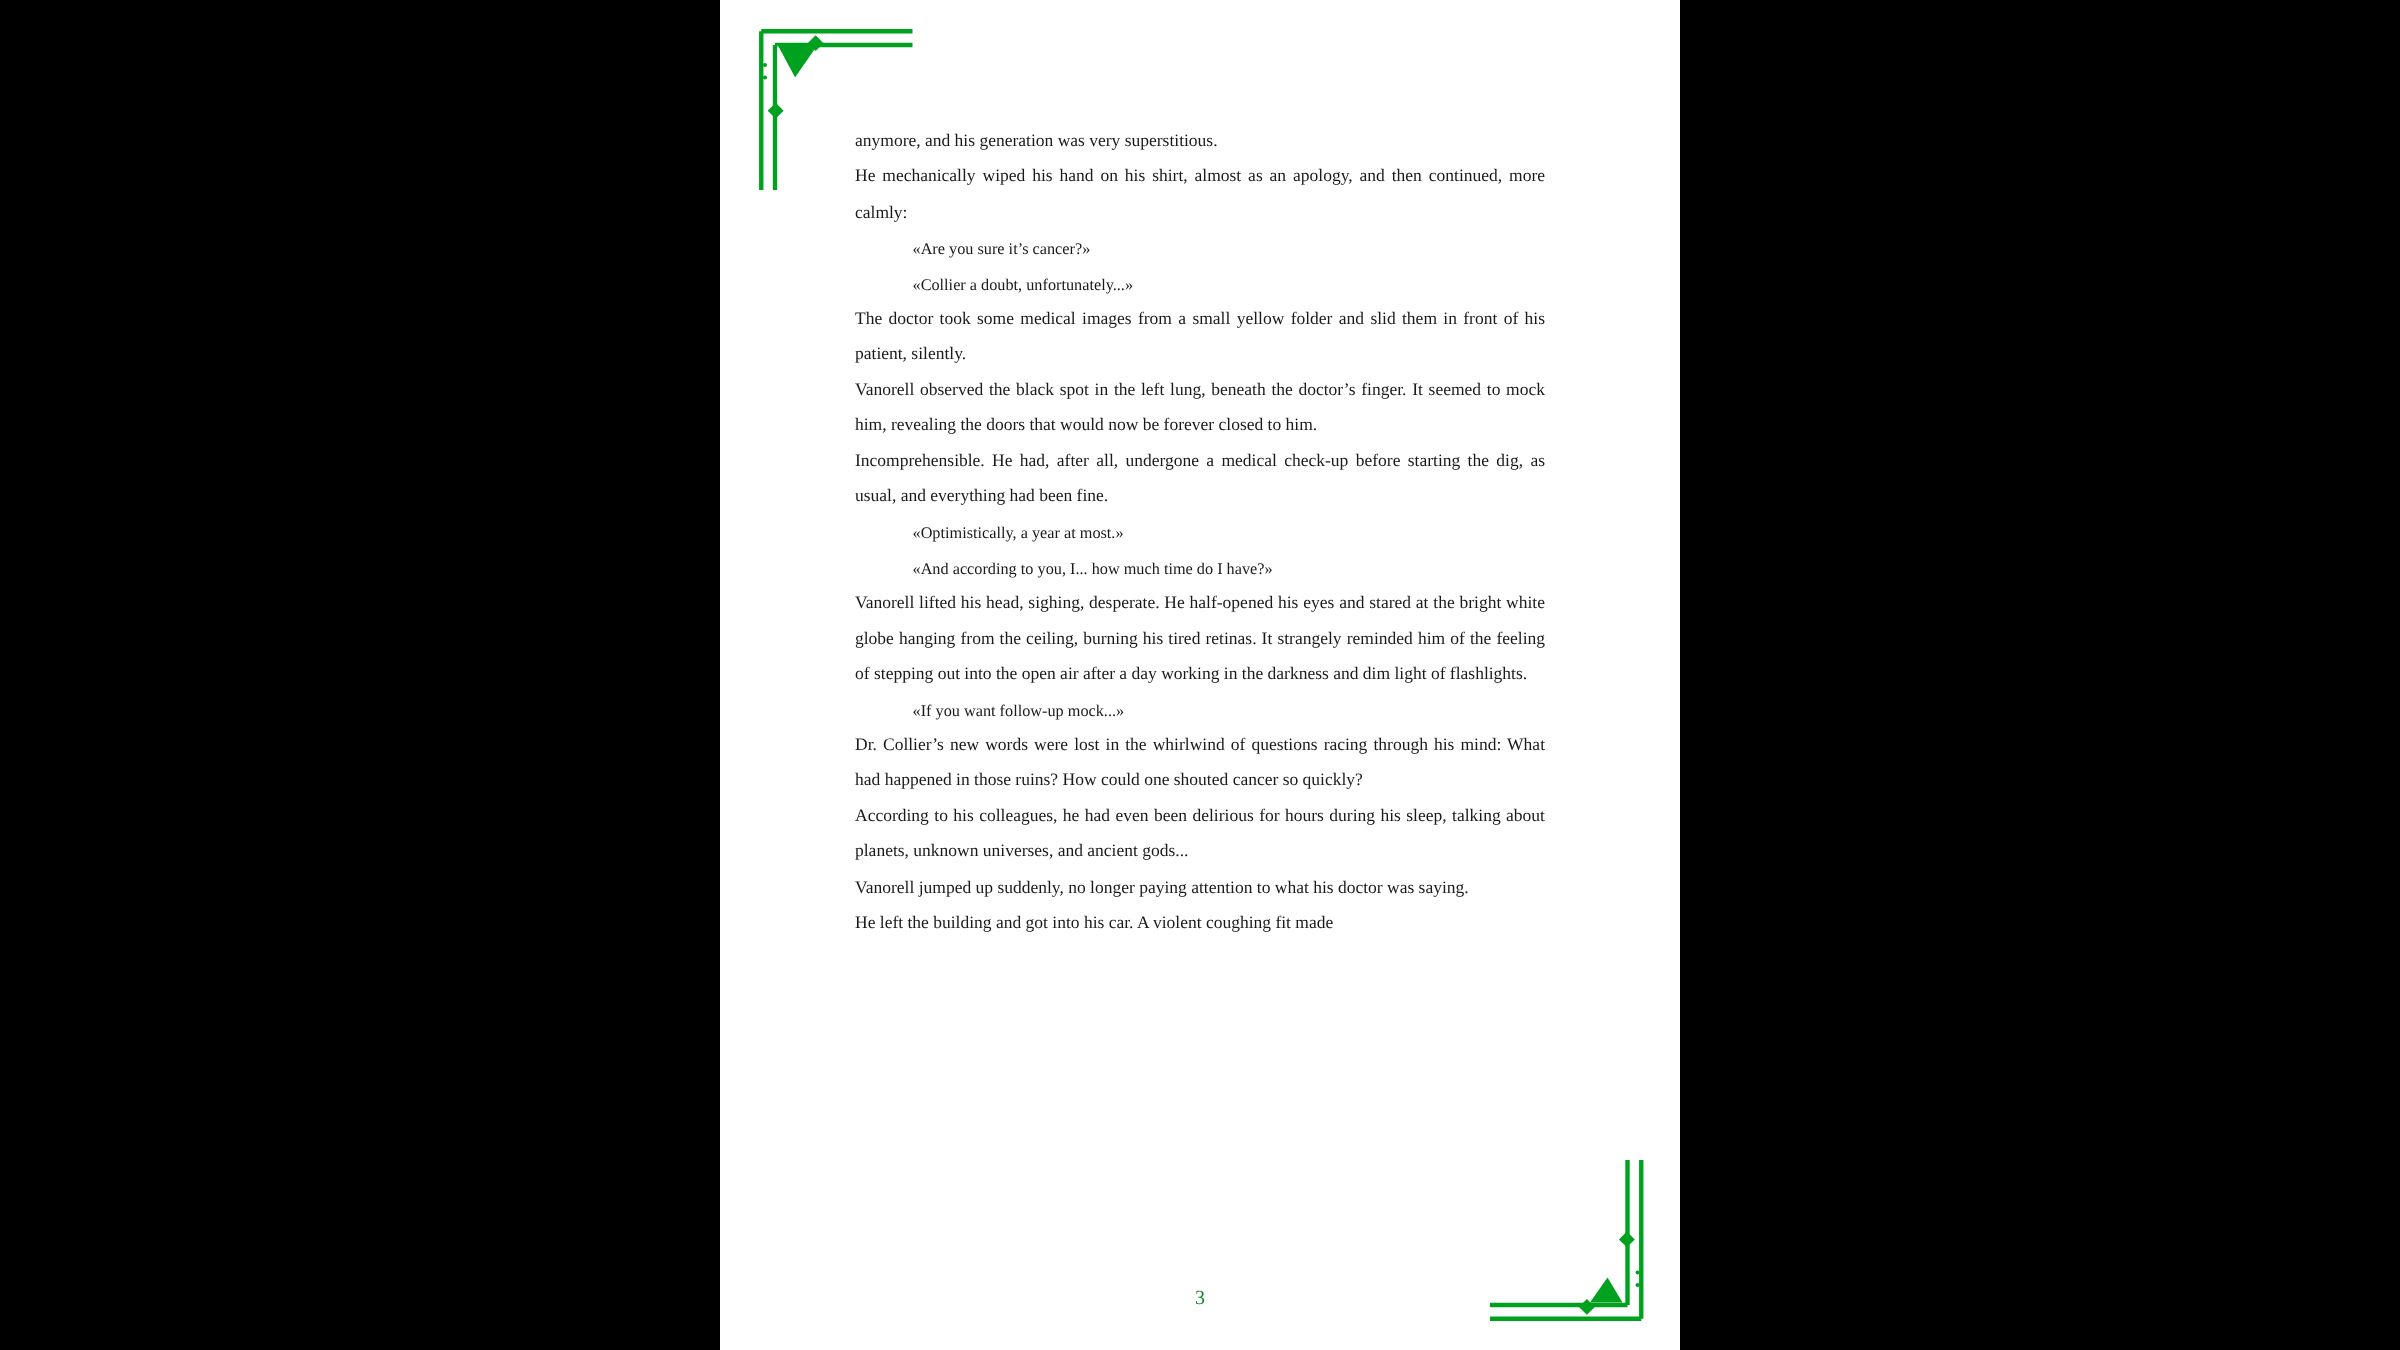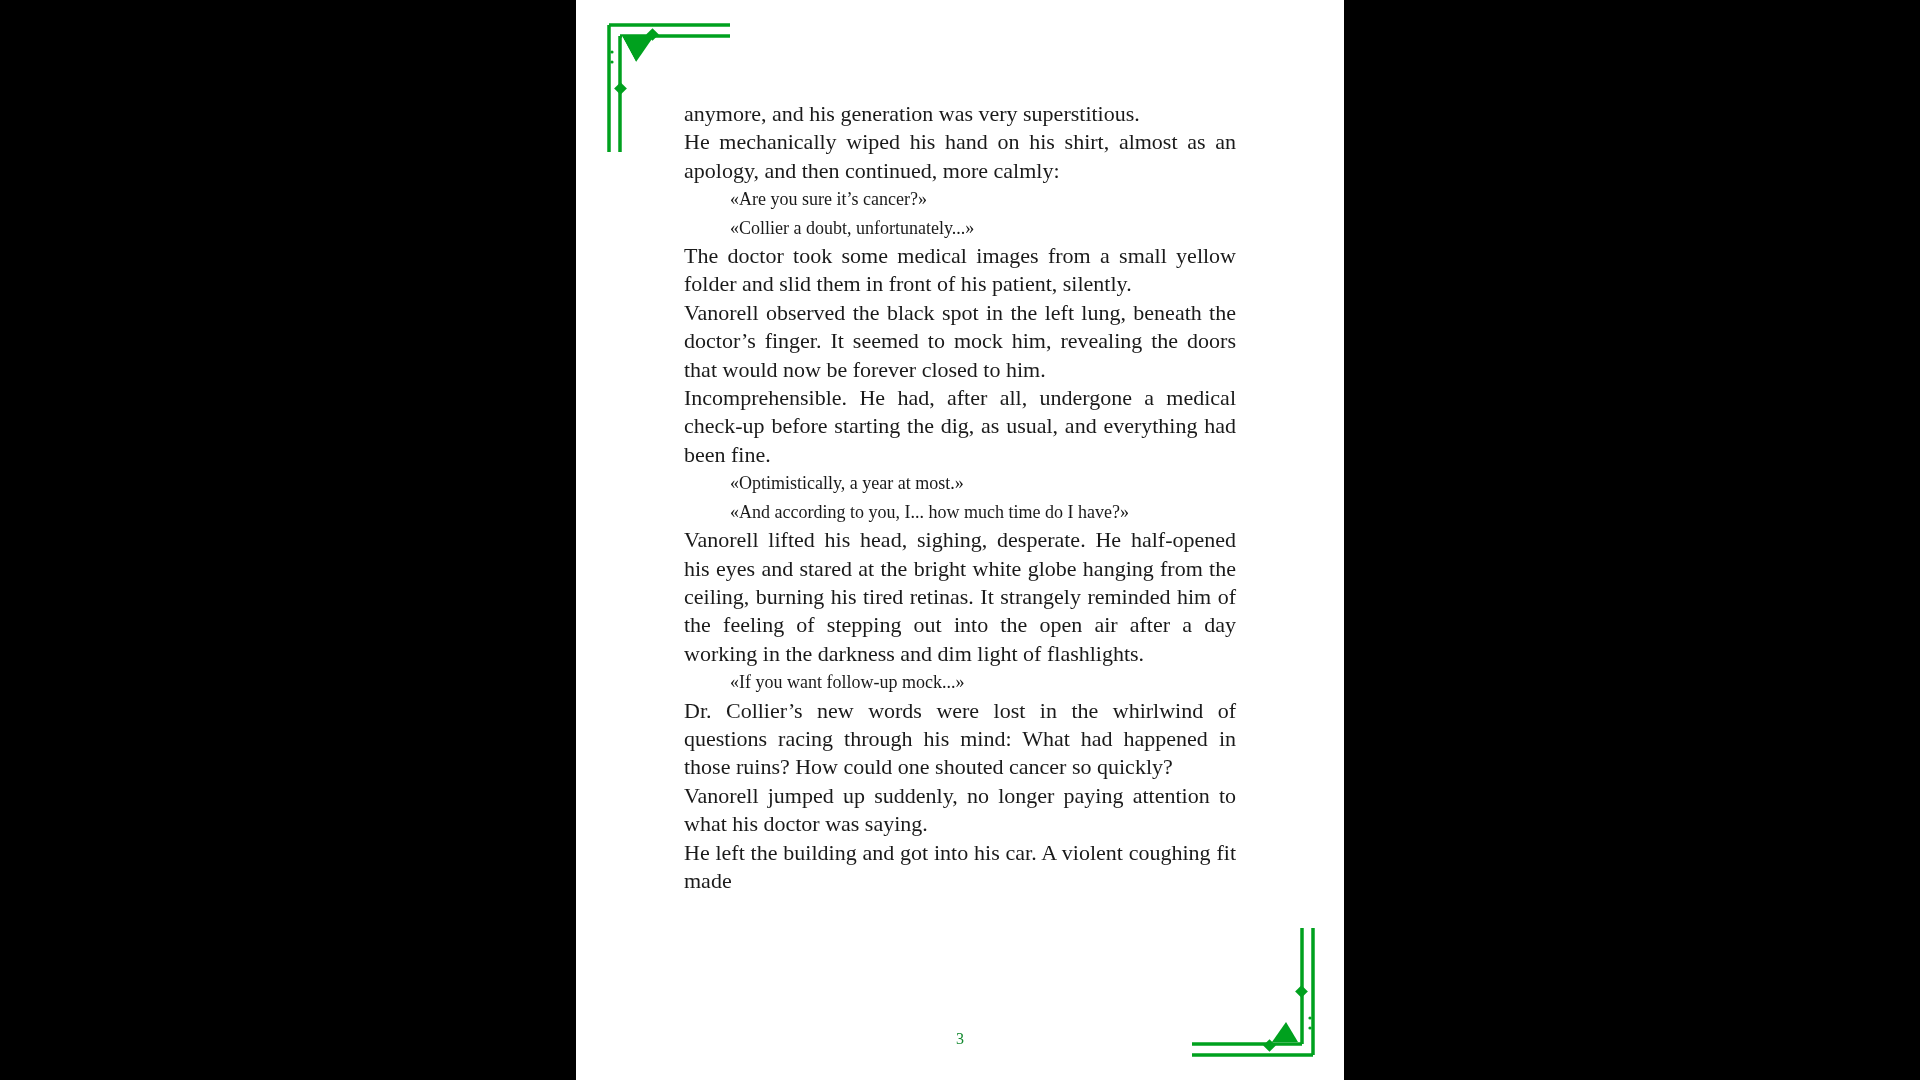--- a/index.html
+++ b/index.html
@@ -53,32 +53,32 @@
 
   
   .text-body {
     position: absolute;
     left: 108px;
     top: 100px;
     width: 552px;
   }
   .para {
     margin: 0 0 0px 0;
-    font-size: 22px;
+    font-size: 14px;
     line-height: 28.4px;
     color: #1a1a1a;
     text-align: justify;
     text-justify: inter-word;
   }
   .para.noindent {
     text-indent: 0;
   }
   .dialogue {
     margin: 0;
-    font-size: 18px;
+    font-size: 13px;
     line-height: 28.4px;
     color: #1a1a1a;
     padding-left: 46px;
     text-align: left;
   }
   .page-number {
     position: absolute;
     left: 0;
     right: 0;
     bottom: 32px;
@@ -123,20 +123,21 @@
         <p class="dialogue">«Are you sure it’s cancer?»</p>
         <p class="dialogue">«Collier a doubt, unfortunately...»</p>
         <p class="para">The doctor took some medical images from a small yellow folder and slid them in front of his patient, silently.</p>
         <p class="para">Vanorell observed the black spot in the left lung, beneath the doctor’s finger. It seemed to mock him, revealing the doors that would now be forever closed to him.</p>
         <p class="para">Incomprehensible. He had, after all, undergone a medical check-up before starting the dig, as usual, and everything had been fine.</p>
         <p class="dialogue">«Optimistically, a year at most.»</p>
         <p class="dialogue">«And according to you, I... how much time do I have?»</p>
         <p class="para">Vanorell lifted his head, sighing, desperate. He half-opened his eyes and stared at the bright white globe hanging from the ceiling, burning his tired retinas. It strangely reminded him of the feeling of stepping out into the open air after a day working in the darkness and dim light of flashlights.</p>
         <p class="dialogue">«If you want follow-up mock...»</p>
         <p class="para">Dr. Collier’s new words were lost in the whirlwind of questions racing through his mind: What had happened in those ruins? How could one shouted cancer so quickly?</p>
+        <p class="para">According to his colleagues, he had even been delirious for hours during his sleep, talking about planets, unknown universes, and ancient gods...</p>
         <p class="para">Vanorell jumped up suddenly, no longer paying attention to what his doctor was saying.</p>
         <p class="para noindent">He left the building and got into his car. A violent coughing fit made</p>
       </div>
 
       <div class="ornament bottom-right">
         <svg width="150" height="150" viewBox="0 0 150 150" xmlns="http://www.w3.org/2000/svg">
           <g fill="none" stroke="#00a11e" stroke-width="3.5">
             <line x1="147" y1="147" x2="26" y2="147"></line>
             <line x1="147" y1="147" x2="147" y2="20"></line>
             <line x1="136" y1="136" x2="26" y2="136"></line>

